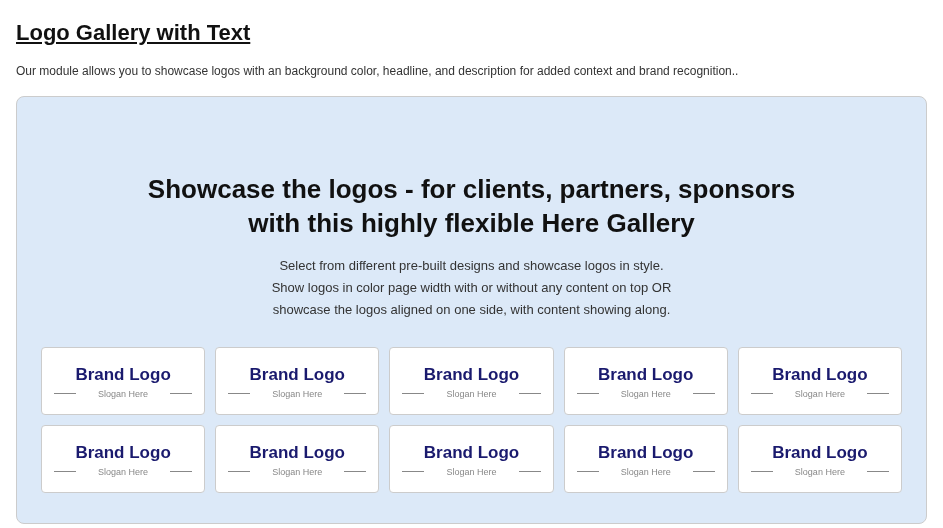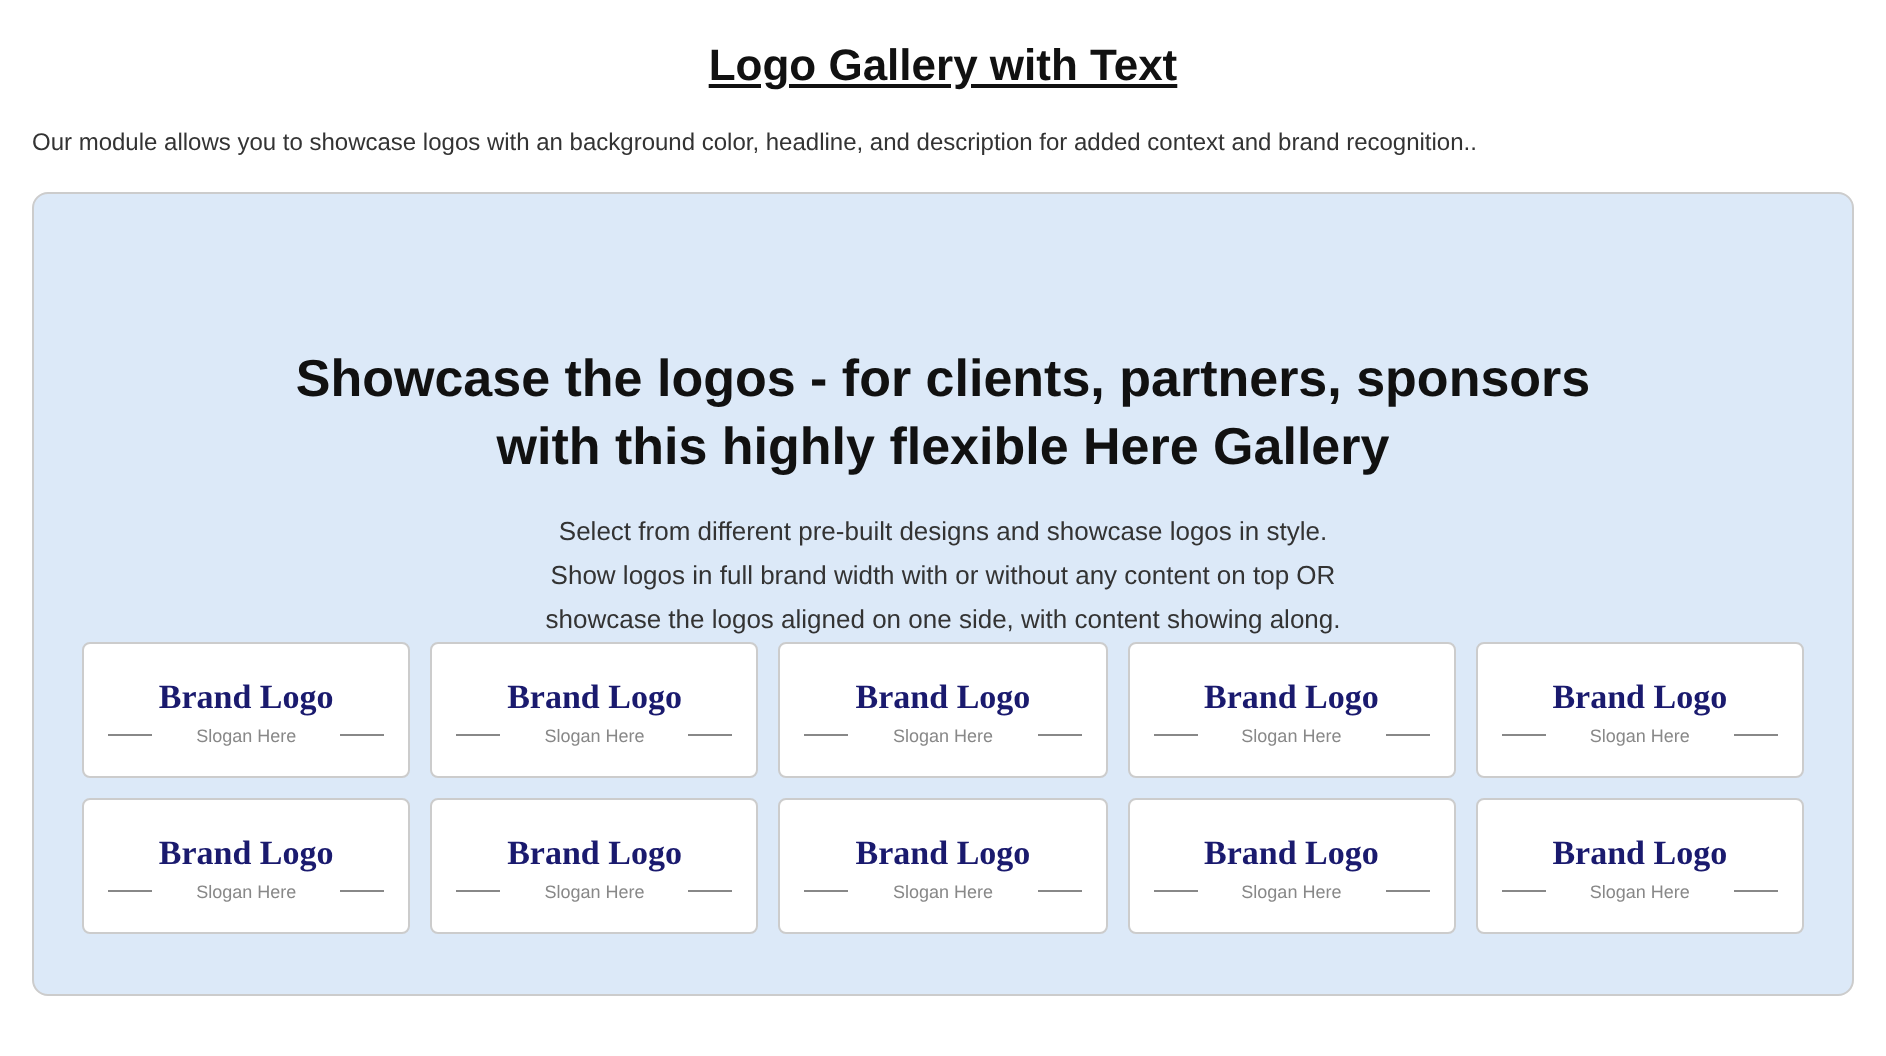--- a/index.html
+++ b/index.html
@@ -8,21 +8,21 @@
       padding: 0;
     }
     body {
       font-family: Arial, sans-serif;
       background: #ffffff;
       width: 943px;
       min-height: 528px;
       padding: 20px 16px;
     }
     .page-title {
-      text-align: center;
+      text-align: left;
       font-size: 22px;
       font-weight: bold;
       text-decoration: underline;
       color: #111;
       margin-bottom: 16px;
     }
     .page-description {
       font-size: 12px;
       color: #333;
       margin-bottom: 16px;
@@ -41,20 +41,21 @@
       color: #111;
       margin-bottom: 14px;
       line-height: 1.3;
       margin-top: 46px;
     }
     .gallery-subtext {
       text-align: center;
       font-size: 13px;
       color: #333;
       line-height: 1.7;
+      margin-bottom: 26px;
     }
     .logo-grid {
       display: grid;
       grid-template-columns: repeat(5, 1fr);
       gap: 10px;
     }
     .logo-card {
       background: #ffffff;
       border: 1px solid #ccc;
       border-radius: 4px;
@@ -64,21 +65,20 @@
       justify-content: center;
       padding: 12px 10px 10px;
       min-height: 68px;
     }
     .logo-brand {
       font-size: 17px;
       font-weight: bold;
       color: #1a1a6e;
       text-align: center;
       white-space: nowrap;
-      font-family: Liberation Serif, serif;
     }
     .logo-slogan-row {
       display: flex;
       align-items: center;
       gap: 22px;
       margin-top: 4px;
     }
     .logo-slogan-line {
       height: 1px;
       width: 22px;
@@ -96,21 +96,21 @@
 <h1 class="page-title">Logo Gallery with Text</h1>
 <p class="page-description">Our module allows you to showcase logos with an background color, headline, and description for added context and brand recognition..</p>
 
 <div class="gallery-container">
   <div class="gallery-headline">
     <span>Showcase the logos - for clients, partners, sponsors</span><br>
     <span>with this highly flexible Here Gallery</span>
   </div>
   <div class="gallery-subtext">
     <span>Select from different pre-built designs and showcase logos in style.</span><br>
-    <span>Show logos in full brand width with or without any content on top OR</span><br>
+    <span>Show logos in color page width with or without any content on top OR</span><br>
     <span>showcase the logos aligned on one side, with content showing along.</span><br>
   </div>
   <div class="logo-grid" id="logo-grid">
   <div class="logo-card">
         <div class="logo-brand">Brand Logo</div>
         <div class="logo-slogan-row">
           <div class="logo-slogan-line"></div>
           <span class="logo-slogan">Slogan Here</span>
           <div class="logo-slogan-line"></div>
         </div>

